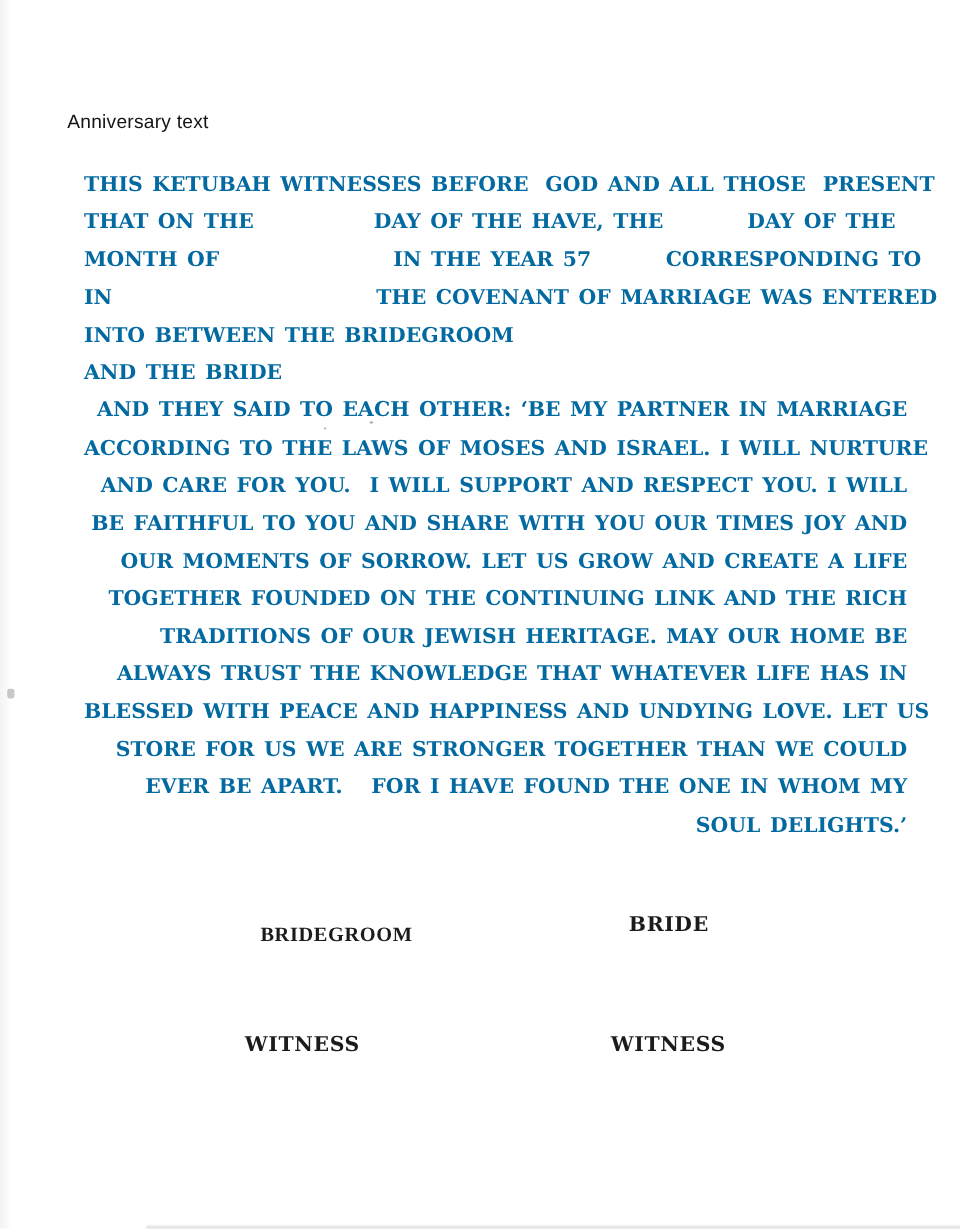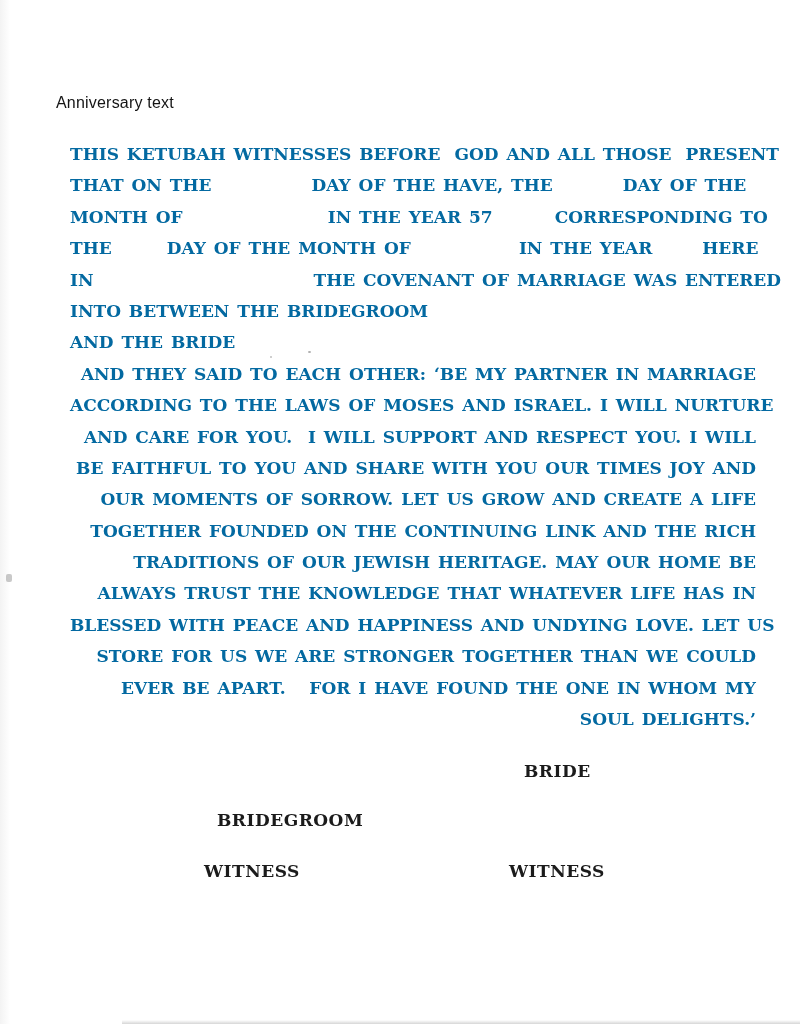--- a/index.html
+++ b/index.html
@@ -51,21 +51,21 @@
   .line.center { text-align: right; }
   .blank { display: inline-block; height: 1px; vertical-align: baseline; }
   .sig {
     position: absolute;
     color: #1b1b1b;
     font-weight: bold;
     font-size: 17px;
     letter-spacing: 0.5px;
     white-space: pre;
   }
-  .sig-bridegroom { left: 217px; top: 810px; }
+  .sig-bridegroom { left: 217px; top: 769px; font-family: Liberation Serif, serif; }
   .sig-bride      { left: 524px; top: 761px; }
   .sig-witness-l  { left: 204px; top: 861px; }
   .sig-witness-r  { left: 509px; top: 861px; }
   .artifact { position: absolute; pointer-events: none; }
   .smudge {
     left: 6px; top: 574px;
     width: 6px; height: 8px;
     background: rgba(100,100,100,0.35);
     border-radius: 2px;
   }
@@ -78,21 +78,20 @@
 <div class="page">
 
   <div class="left-edge artifact"></div>
 
   <div class="header-label">Anniversary text</div>
 
   <div class="text-block">
       <div class="line"><span>THIS KETUBAH WITNESSES BEFORE</span><span class="blank" style="width: 14px;"></span><span>GOD AND ALL THOSE</span><span class="blank" style="width: 14px;"></span><span>PRESENT</span></div>
       <div class="line"><span>THAT ON THE</span><span class="blank" style="width: 100px;"></span><span>DAY OF THE HAVE, THE</span><span class="blank" style="width: 70px;"></span><span>DAY OF THE</span></div>
       <div class="line"><span>MONTH OF</span><span class="blank" style="width: 145px;"></span><span>IN THE YEAR 57</span><span class="blank" style="width: 62px;"></span><span>CORRESPONDING TO</span></div>
-      <div class="line"><span>THE</span><span class="blank" style="width: 55px;"></span><span>DAY OF THE MONTH OF</span><span class="blank" style="width: 108px;"></span><span>IN THE YEAR</span><span class="blank" style="width: 50px;"></span><span>HERE</span></div>
       <div class="line"><span>IN</span><span class="blank" style="width: 220px;"></span><span>THE COVENANT OF MARRIAGE WAS ENTERED</span></div>
       <div class="line"><span>INTO BETWEEN THE BRIDEGROOM</span></div>
       <div class="line"><span>AND THE BRIDE</span></div>
       <div class="line center"><span>AND THEY SAID TO EACH OTHER: ‘BE MY PARTNER IN MARRIAGE</span></div>
       <div class="line center"><span>ACCORDING TO THE LAWS OF MOSES AND ISRAEL. I WILL NURTURE</span></div>
       <div class="line center"><span>AND CARE FOR YOU.  I WILL SUPPORT AND RESPECT YOU. I WILL</span></div>
       <div class="line center"><span>BE FAITHFUL TO YOU AND SHARE WITH YOU OUR TIMES JOY AND</span></div>
       <div class="line center"><span>OUR MOMENTS OF SORROW. LET US GROW AND CREATE A LIFE</span></div>
       <div class="line center"><span>TOGETHER FOUNDED ON THE CONTINUING LINK AND THE RICH</span></div>
       <div class="line center"><span>TRADITIONS OF OUR JEWISH HERITAGE. MAY OUR HOME BE</span></div>

